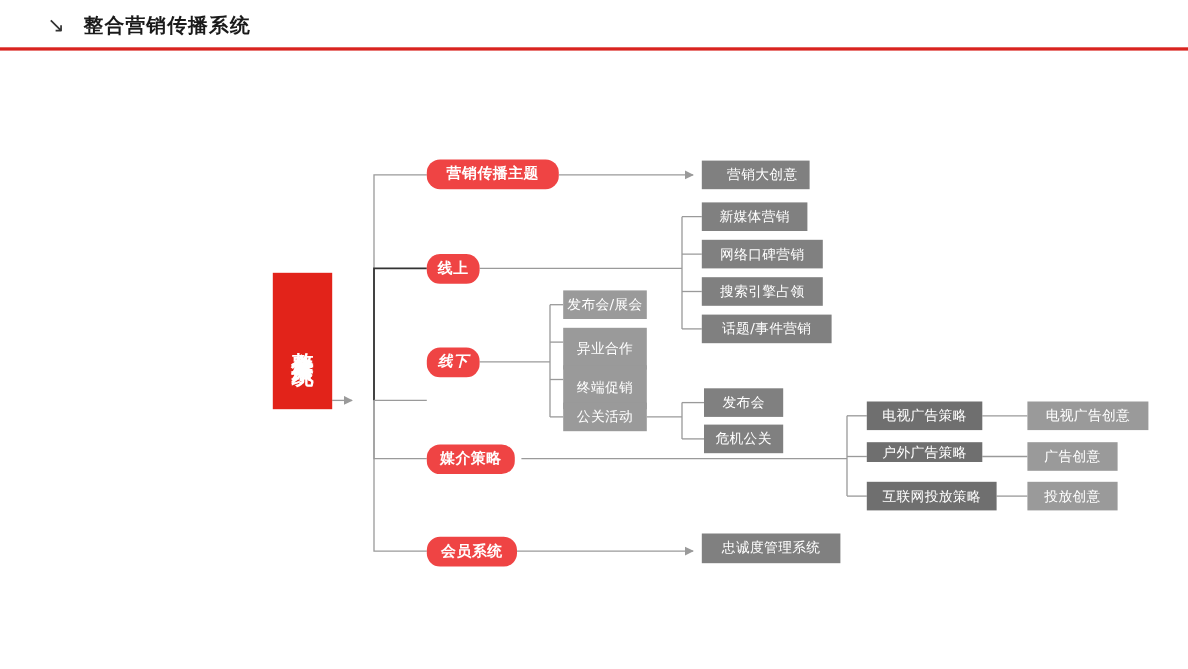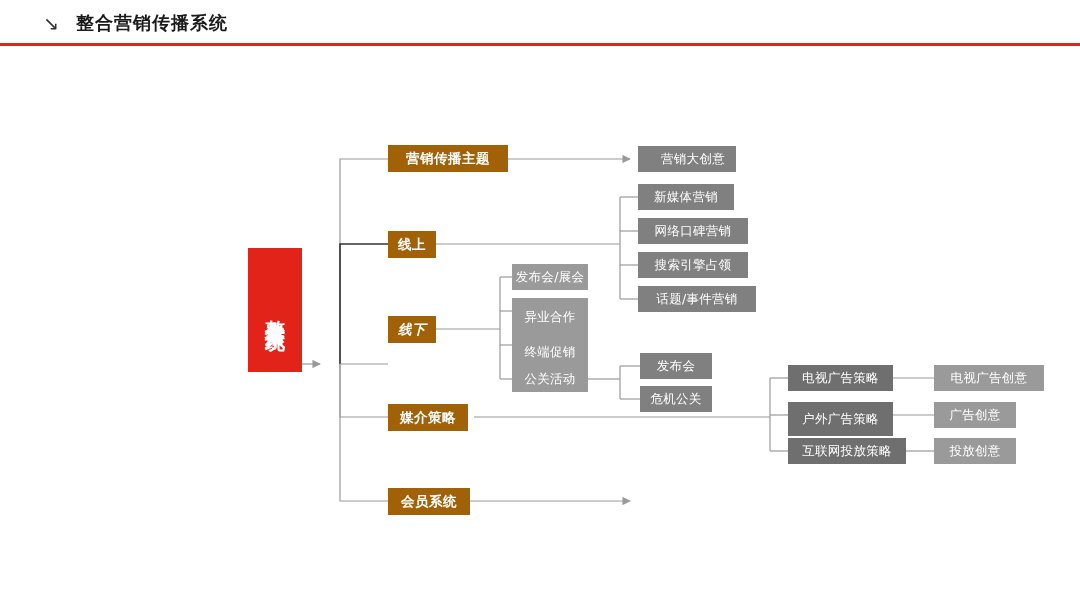--- a/index.html
+++ b/index.html
@@ -91,25 +91,26 @@
     letter-spacing: 2px;
     writing-mode: vertical-rl;
     text-orientation: upright;
     padding: 6px 0;
     justify-content: center;
     align-items: center;
   }
 
   
   .node.red {
-    background: #a16207;
+    background: #ef4444;
     color: #ffffff;
     font-weight: bold;
     font-size: 13.5px;
     letter-spacing: 0.5px;
+    border-radius: 12px;
   }
 
   
   .node.grey {
     background: #808080;
     color: #ffffff;
     font-size: 12.5px;
     letter-spacing: 0.3px;
   }
   .node.grey.light {
@@ -200,22 +201,23 @@
 
     <div class="node grey light" style="left:512px; top:220px; width:76px; height:26px;">发布会/展会</div>
     <div class="node grey light" style="left:512px; top:254px; width:76px; height:38px;">异业合作</div>
     <div class="node grey light" style="left:512px; top:288px; width:76px; height:40px;">终端促销</div>
     <div class="node grey light" style="left:512px; top:322px; width:76px; height:26px;">公关活动</div>
 
     <div class="node grey" style="left:640px; top:309px; width:72px; height:26px;">发布会</div>
     <div class="node grey" style="left:640px; top:342px; width:72px; height:26px;">危机公关</div>
 
     <div class="node grey dark" style="left:788px; top:321px; width:105px; height:26px;">电视广告策略</div>
-    <div class="node grey dark" style="left:788px; top:358px; width:105px; height:34px;">户外广告策略</div>
+    <div class="node grey dark" style="left:788px; top:358px; width:105px; height:18px;">户外广告策略</div>
     <div class="node grey dark" style="left:788px; top:394px; width:118px; height:26px;">互联网投放策略</div>
 
     <div class="node grey light" style="left:934px; top:321px; width:110px; height:26px;">电视广告创意</div>
     <div class="node grey light" style="left:934px; top:358px; width:82px; height:26px;">广告创意</div>
     <div class="node grey light" style="left:934px; top:394px; width:82px; height:26px;">投放创意</div>
 
+    <div class="node grey" style="left:638px; top:441px; width:126px; height:27px;">忠诚度管理系统</div>
 
   </div>
 </div>
 
 </body></html>

